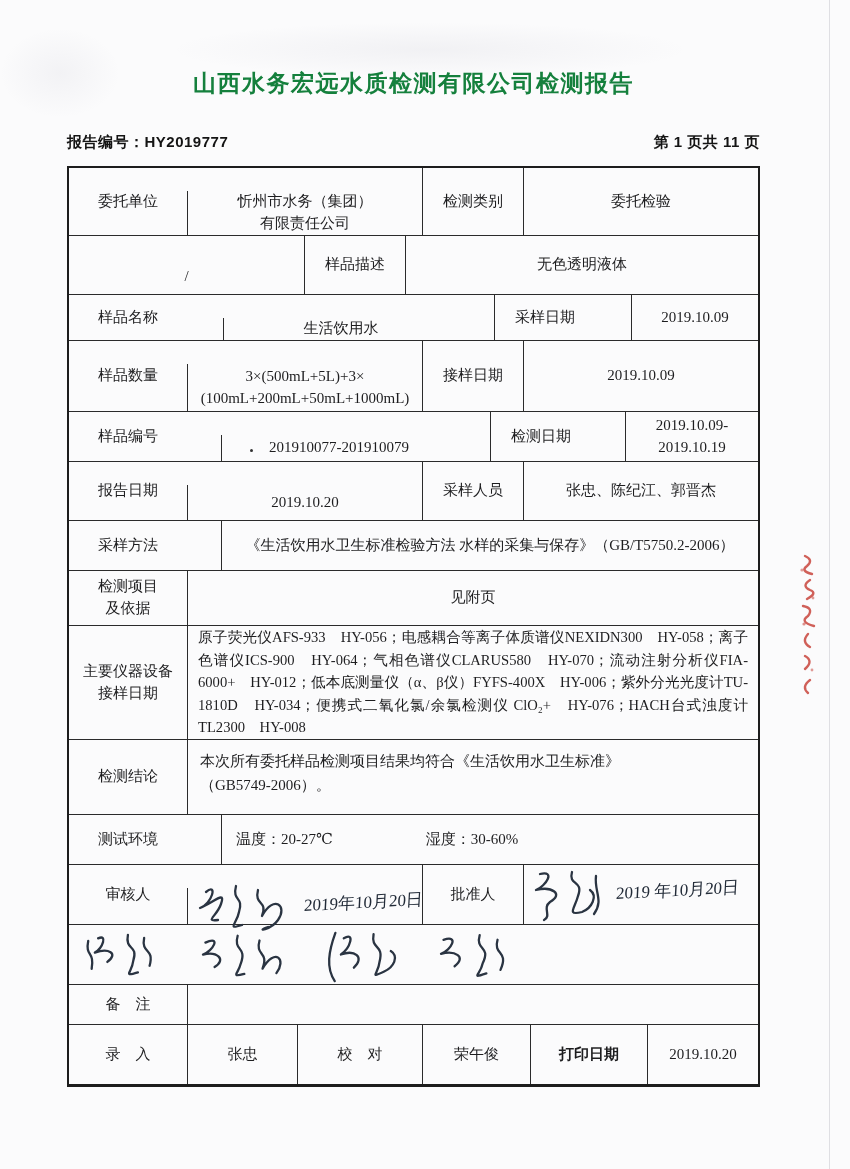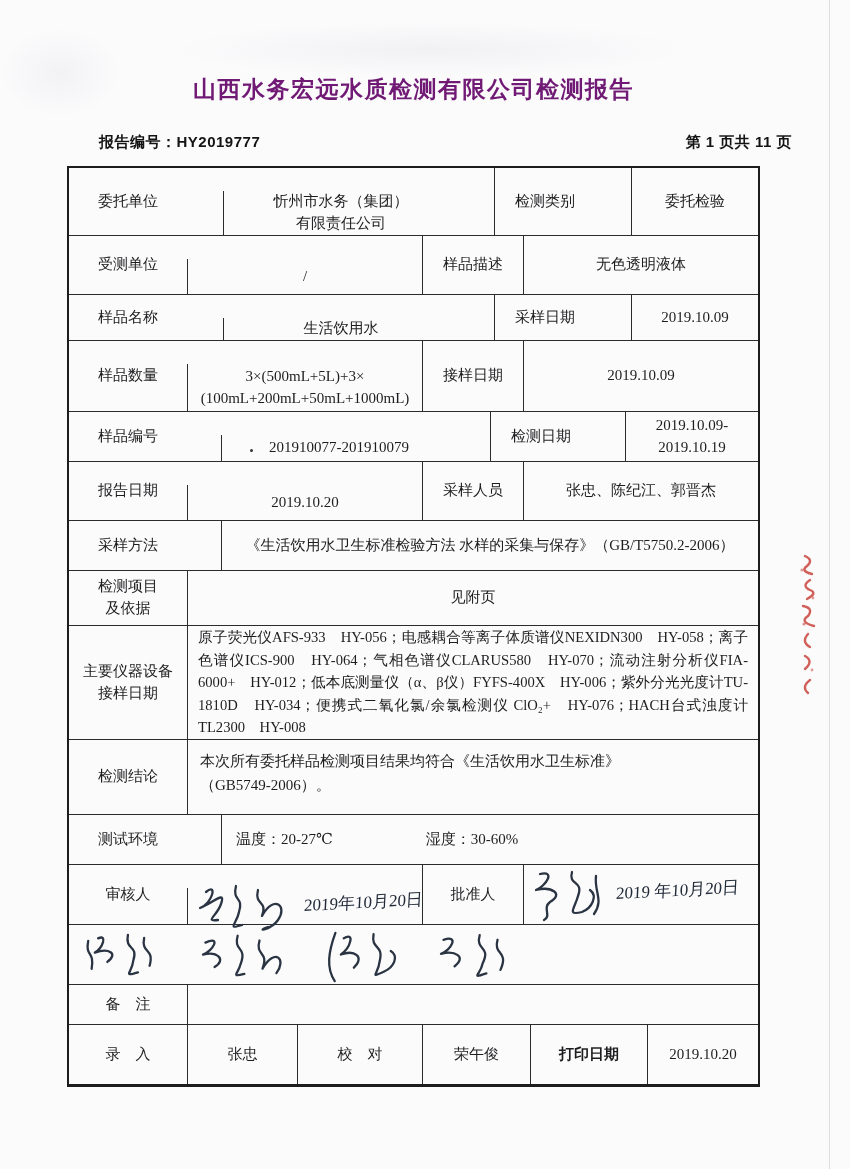--- a/index.html
+++ b/index.html
@@ -8,31 +8,31 @@
     background:#fbfbfc;
     font-family:"Liberation Serif","DejaVu Serif",serif;
     color:#1d1d1f;
     overflow:hidden;
     position:relative;
   }
   .page{position:absolute;left:0;top:0;width:850px;height:1169px;}
 
   
   .title{
-    position:absolute;left:67px;top:74px;width:693px;
+    position:absolute;left:67px;top:68px;width:693px;
     text-align:center;
     font-family:"Liberation Sans","DejaVu Sans",sans-serif;
-    font-weight:700;font-size:23px;letter-spacing:1.5px;color:#701a75;
+    font-weight:700;font-size:23px;letter-spacing:1.5px;color:#15803d;
     white-space:nowrap;
   }
   .meta{
     position:absolute;left:67px;top:133px;width:693px;
     display:flex;justify-content:space-between;align-items:baseline;
     font-family:"Liberation Sans","DejaVu Sans",sans-serif;
-    font-weight:700;font-size:15px;color:#141414;letter-spacing:.5px;margin-left:32px;
+    font-weight:700;font-size:15px;color:#141414;letter-spacing:.5px;
   }
 
   
   .doc-table{
     position:absolute;left:67px;top:166px;width:693px;
     border:2px solid #1d1d1d;border-bottom-width:3px;
     box-sizing:border-box;background:transparent;
   }
   .row{display:flex;border-top:1.5px solid #2b2b2b;box-sizing:border-box;overflow:visible;}
   .row:first-child{border-top:none;}
@@ -45,21 +45,21 @@
   }
   .cell:first-child{border-left:none;}
   .w-lab{width:118px;flex:0 0 118px;}
   .w-v1{width:235px;flex:0 0 235px;margin-top:23px;}
   .w-l2{width:101px;flex:0 0 101px;}
   .w-v2{flex:1;}
   .span-cell{flex:1;}
   .left{justify-content:flex-start;text-align:left;}
   .bold{font-weight:700;}
 
-  .r-h67{height:67px;gap:36px;} .r-h59{height:59px;} .r-h46{height:46px;gap:36px;}
+  .r-h67{height:67px;} .r-h59{height:59px;} .r-h46{height:46px;gap:36px;}
   .r-h71{height:71px;} .r-h50{height:50px;gap:34px;} .r-h55{height:55px;}
   .r-h114{height:114px;} .r-h75{height:75px;} .r-h60{height:60px;}
   .r-h40{height:40px;}
 
   .instruments{font-size:14.6px;line-height:22.4px;padding:6px 10px;text-align:justify;}
   .conclusion{padding:9px 12px 3px 12px;line-height:24px;align-items:flex-start;}
 
   .env-cell{justify-content:flex-start;padding-left:14px;}
   .env-humidity{margin-left:93px;}
 
@@ -114,21 +114,20 @@
 
     <div class="row r-h67">
       <div class="cell w-lab">委托单位</div>
       <div class="cell w-v1">忻州市水务（集团）
 有限责任公司</div>
       <div class="cell w-l2">检测类别</div>
       <div class="cell w-v2">委托检验</div>
     </div>
 
     <div class="row r-h59">
-      <div class="cell w-lab">受测单位</div>
       <div class="cell w-v1">/</div>
       <div class="cell w-l2">样品描述</div>
       <div class="cell w-v2">无色透明液体</div>
     </div>
 
     <div class="row r-h46">
       <div class="cell w-lab">样品名称</div>
       <div class="cell w-v1">生活饮用水</div>
       <div class="cell w-l2">采样日期</div>
       <div class="cell w-v2">2019.10.09</div>

